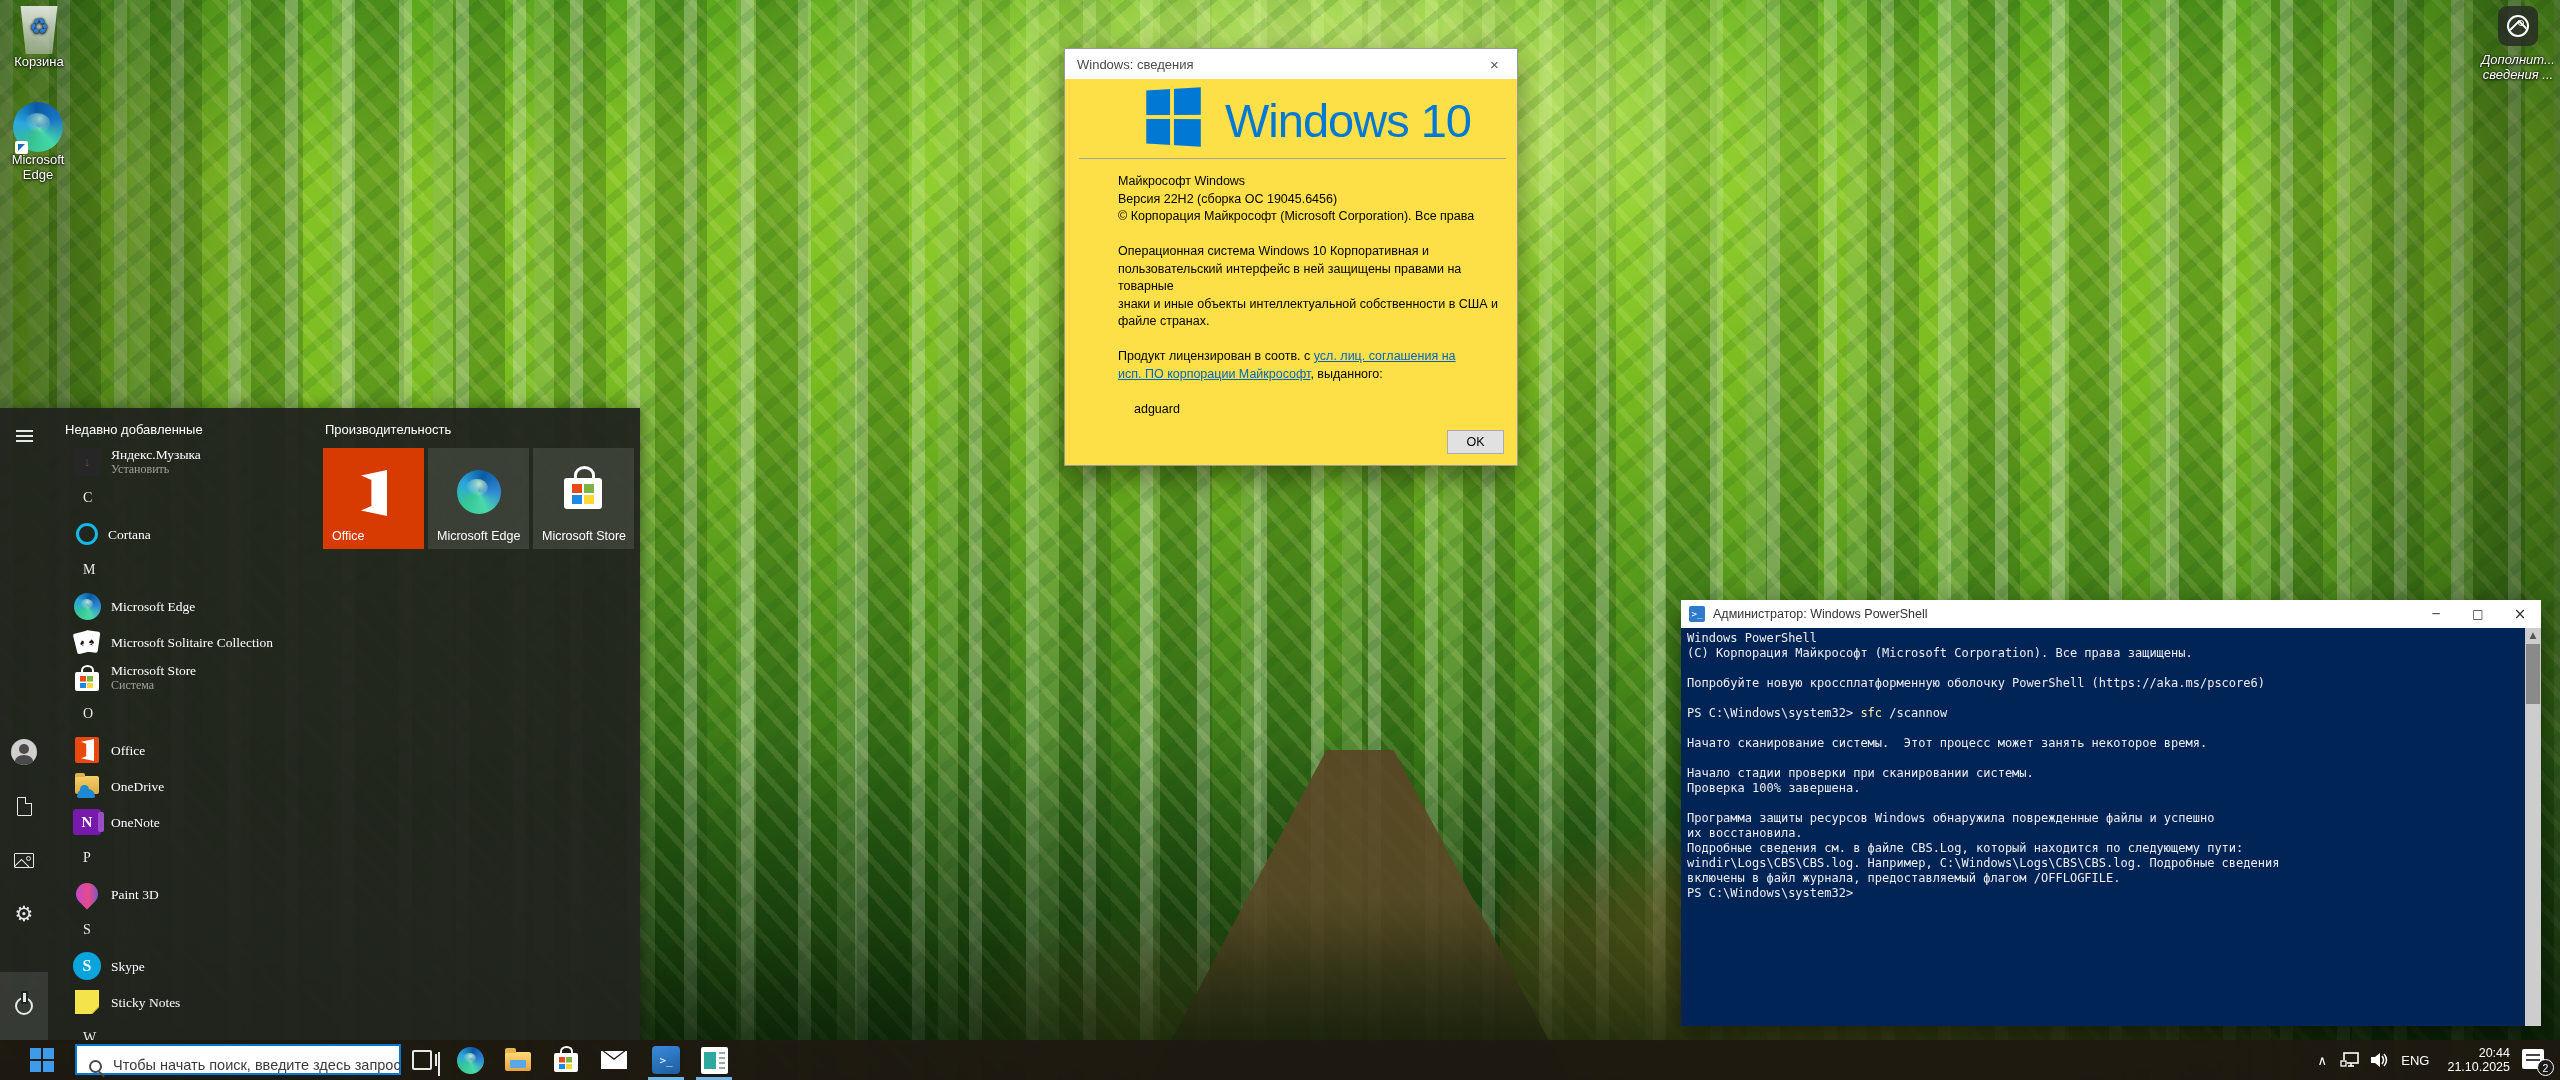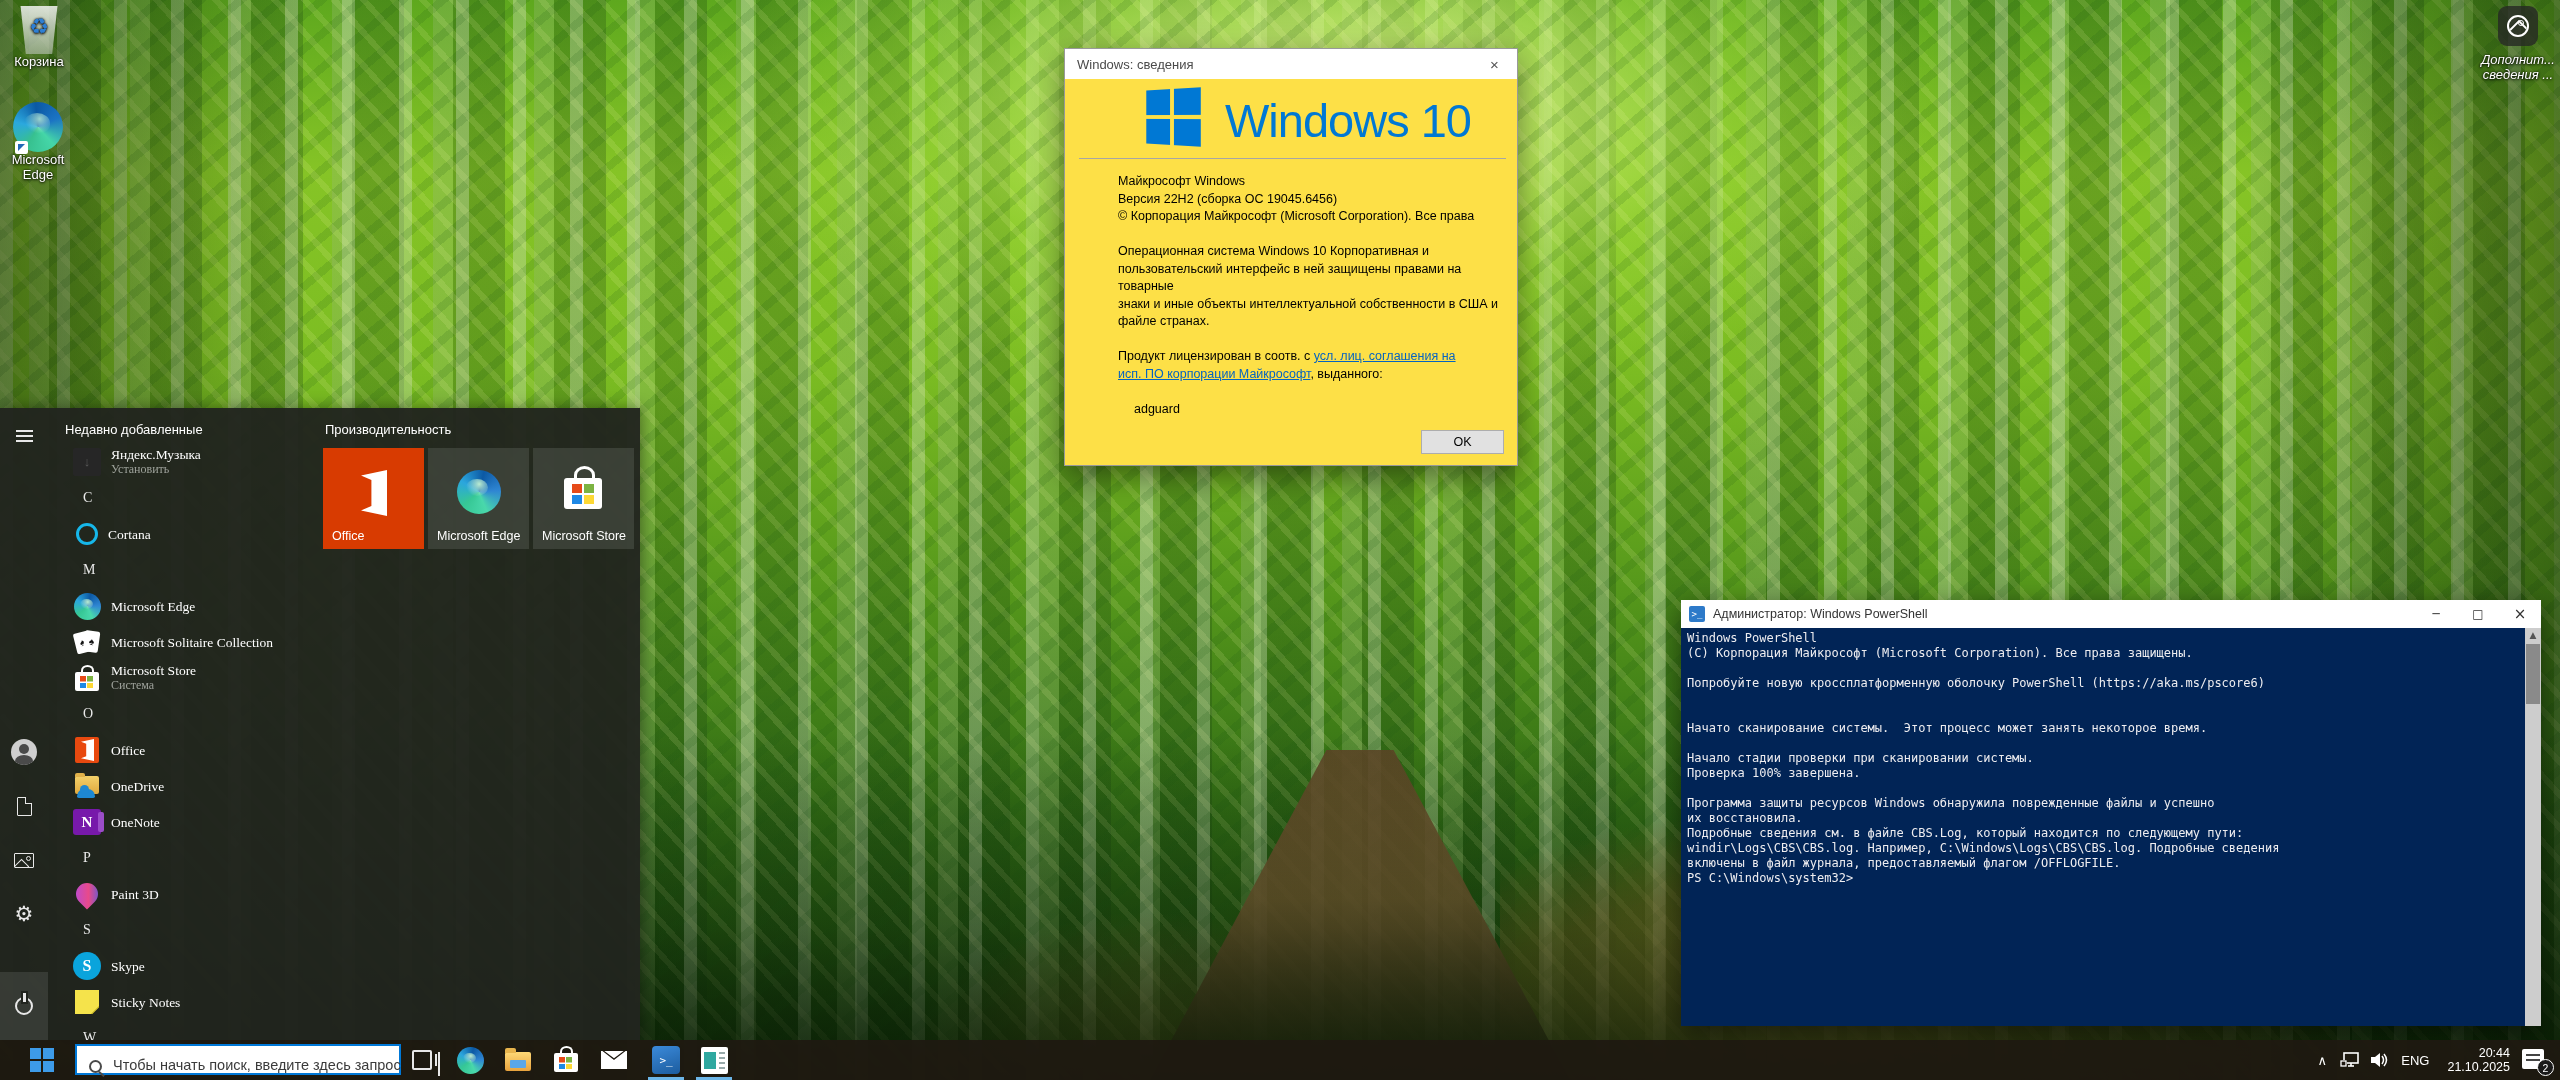--- a/index.html
+++ b/index.html
@@ -149,21 +149,21 @@
                linear-gradient(#0078d4,#0078d4) 30px 0/26px 26px no-repeat,
                linear-gradient(#0078d4,#0078d4) 0 30px/26px 26px no-repeat,
                linear-gradient(#0078d4,#0078d4) 30px 30px/26px 26px no-repeat;
     transform:perspective(120px) rotateY(-14deg);}
   .wv-logo-text{position:absolute;left:160px;top:44px;font-size:47px;font-weight:300;color:#0078d4;letter-spacing:-1px;}
   .wv-sep{position:absolute;left:14px;top:109px;width:427px;height:1px;background:#a6a6a6;}
   .wv-text{position:absolute;left:53px;top:124px;width:392px;line-height:17.5px;}
   .wv-text .blank{height:17.5px;}
   .wv-link{color:#0563c1;text-decoration:underline;cursor:pointer;}
   .wv-licensee{margin-top:17.5px;margin-left:16px;}
-  .wv-ok{position:absolute;right:13px;bottom:11px;width:83px;height:24px;background:#e1e1e1;border:1px solid #adadad;
+  .wv-ok{position:absolute;right:13px;bottom:11px;width:57px;height:24px;background:#e1e1e1;border:1px solid #adadad;
     font-size:12.5px;display:flex;align-items:center;justify-content:center;color:#000;}
 
   
   .ps-win{position:absolute;left:1681px;top:600px;width:860px;height:426px;box-shadow:0 8px 26px rgba(0,0,0,.5);}
   .ps-title{position:absolute;left:0;top:0;right:0;height:28px;background:#fff;display:flex;align-items:center;}
   .ps-title .ps-ico{width:16px;height:16px;margin-left:8px;background:#2d7ac9;border-radius:2px;color:#fff;font-size:9px;
     display:flex;align-items:center;justify-content:center;font-family:"DejaVu Sans Mono",monospace;}
   .ps-title .t{margin-left:8px;font-size:12.5px;color:#333;}
   .ps-controls{position:absolute;right:0;top:0;height:28px;display:flex;}
   .ps-controls div{width:42px;height:28px;display:flex;align-items:center;justify-content:center;color:#333;font-size:12px;
@@ -424,20 +424,21 @@
       <div>─</div>
       <div>□</div>
       <div style="font-size:15px;">×</div>
     </div>
     <div class="ps-body">
       <div class="ps-line">Windows PowerShell</div>
       <div class="ps-line">(C) Корпорация Майкрософт (Microsoft Corporation). Все права защищены.</div>
       <div class="ps-line"></div>
       <div class="ps-line">Попробуйте новую кроссплатформенную оболочку PowerShell (https://aka.ms/pscore6)</div>
       <div class="ps-line"></div>
+      <div class="ps-line"><span>PS C:\Windows\system32&gt; </span><span class="ps-cmd">sfc</span><span> /scannow</span></div>
       <div class="ps-line"></div>
       <div class="ps-line">Начато сканирование системы.  Этот процесс может занять некоторое время.</div>
       <div class="ps-line"></div>
       <div class="ps-line">Начало стадии проверки при сканировании системы.</div>
       <div class="ps-line">Проверка 100% завершена.</div>
       <div class="ps-line"></div>
       <div class="ps-line">Программа защиты ресурсов Windows обнаружила поврежденные файлы и успешно</div>
       <div class="ps-line">их восстановила.</div>
       <div class="ps-line">Подробные сведения см. в файле CBS.Log, который находится по следующему пути:</div>
       <div class="ps-line">windir\Logs\CBS\CBS.log. Например, C:\Windows\Logs\CBS\CBS.log. Подробные сведения</div>

